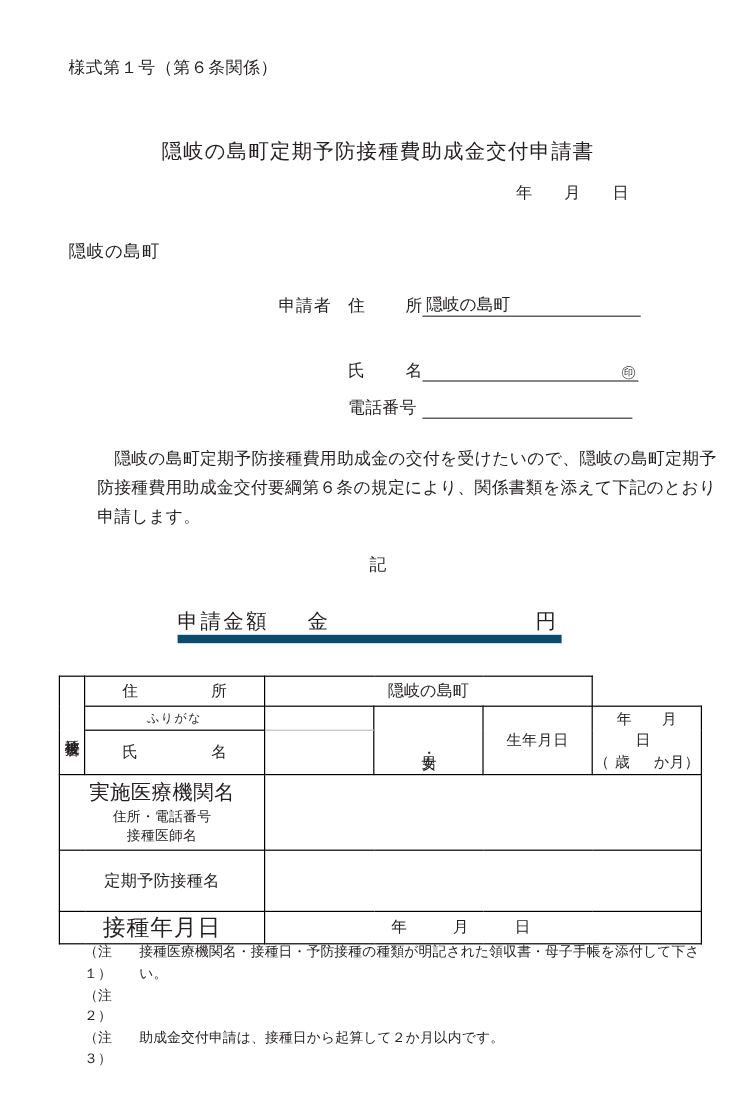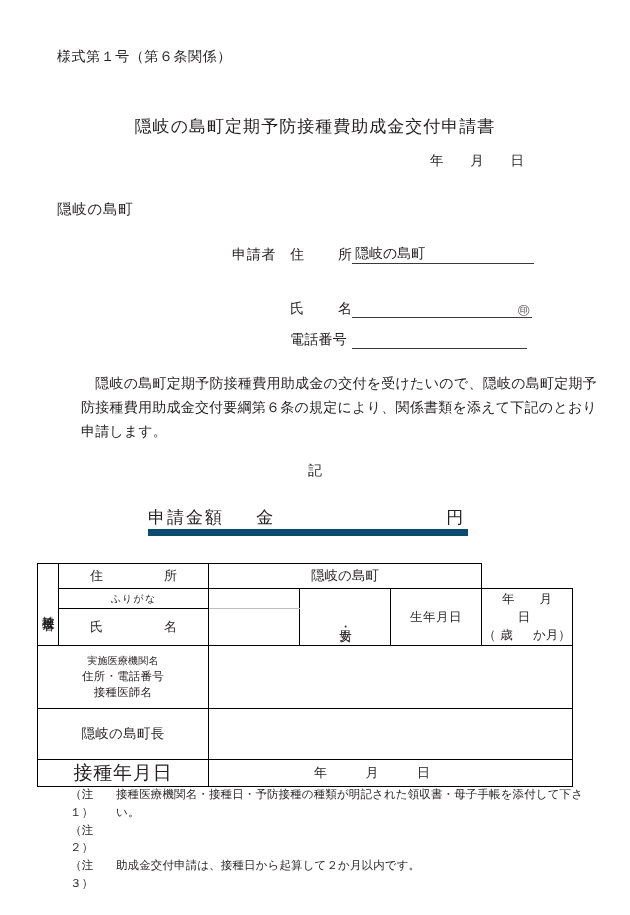--- a/index.html
+++ b/index.html
@@ -130,21 +130,21 @@
     align-items: flex-end;
     letter-spacing: 0.04em;
   }
   .amount .lbl { letter-spacing: 0.12em; }
   .amount .kin { margin-left: 32px; }
   .amount .yen { margin-left: auto; padding-right: 4px; }
 
   
   table.form-table {
     position: absolute;
-    left: 37px; top: 563px;
+    left: 49px; top: 563px;
     width: 536px;
     border-collapse: collapse;
     table-layout: fixed;
     font-size: 13px;
   }
   table.form-table td {
     border: 1px solid #000000;
     padding: 0;
     vertical-align: middle;
     text-align: center;
@@ -186,21 +186,21 @@
     line-height: 1.05;
   }
   .dob-cell { width: 68px; font-size: 12.5px; letter-spacing: 0.04em; }
   .dob-val { font-size: 12.5px; line-height: 1.45; padding: 0 4px; }
   .dob-val .l1 { display: block; letter-spacing: 0.5em; text-indent: 0.5em; }
   .dob-val .l2 { display: block; }
   .dob-val .l2 .p1 { display: inline-block; width: 14px; text-align: left; }
   .dob-val .l2 .p2 { display: inline-block; }
   .r-clinic td { height: 62px; }
   .clinic-lbl { line-height: 1.42; }
-  .clinic-lbl .c1 { display: block; font-size: 10px; letter-spacing: 0.02em; }
+  .clinic-lbl .c1 { display: block; font-size: 17px; letter-spacing: 0.02em; }
   .clinic-lbl .c2 { display: block; font-size: 11.5px; letter-spacing: 0.02em; }
   .clinic-lbl .c3 { display: block; font-size: 11.5px; letter-spacing: 0.02em; }
   .r-vacc td { height: 50px; }
   .r-vacc .lbl-cell { font-size: 13.5px; letter-spacing: 0.02em; }
   .r-date td { height: 22px; }
   .r-date .lbl-cell { font-size: 19px; letter-spacing: 0.04em; }
   .r-date .date-val {
     text-align: left;
     padding-left: 105px;
     font-size: 13px;
@@ -312,21 +312,21 @@
       <tr class="r-clinic">
         <td class="lbl-cell clinic-lbl" colspan="2">
           <span class="c1">実施医療機関名</span>
           <span class="c2">住所・電話番号</span>
           <span class="c3">接種医師名</span>
         </td>
         <td class="cell-val" colspan="4"></td>
       </tr>
 
       <tr class="r-vacc">
-        <td class="lbl-cell" colspan="2">隠岐の島町長</td>
+        <td class="lbl-cell" colspan="2">定期予防接種名</td>
         <td class="cell-val" colspan="4"></td>
       </tr>
 
       <tr class="r-date">
         <td class="lbl-cell" colspan="2">接種年月日</td>
         <td class="date-val" colspan="4">
           <span>年</span>
           <span class="g"></span>
           <span>月</span>
           <span class="g"></span>

